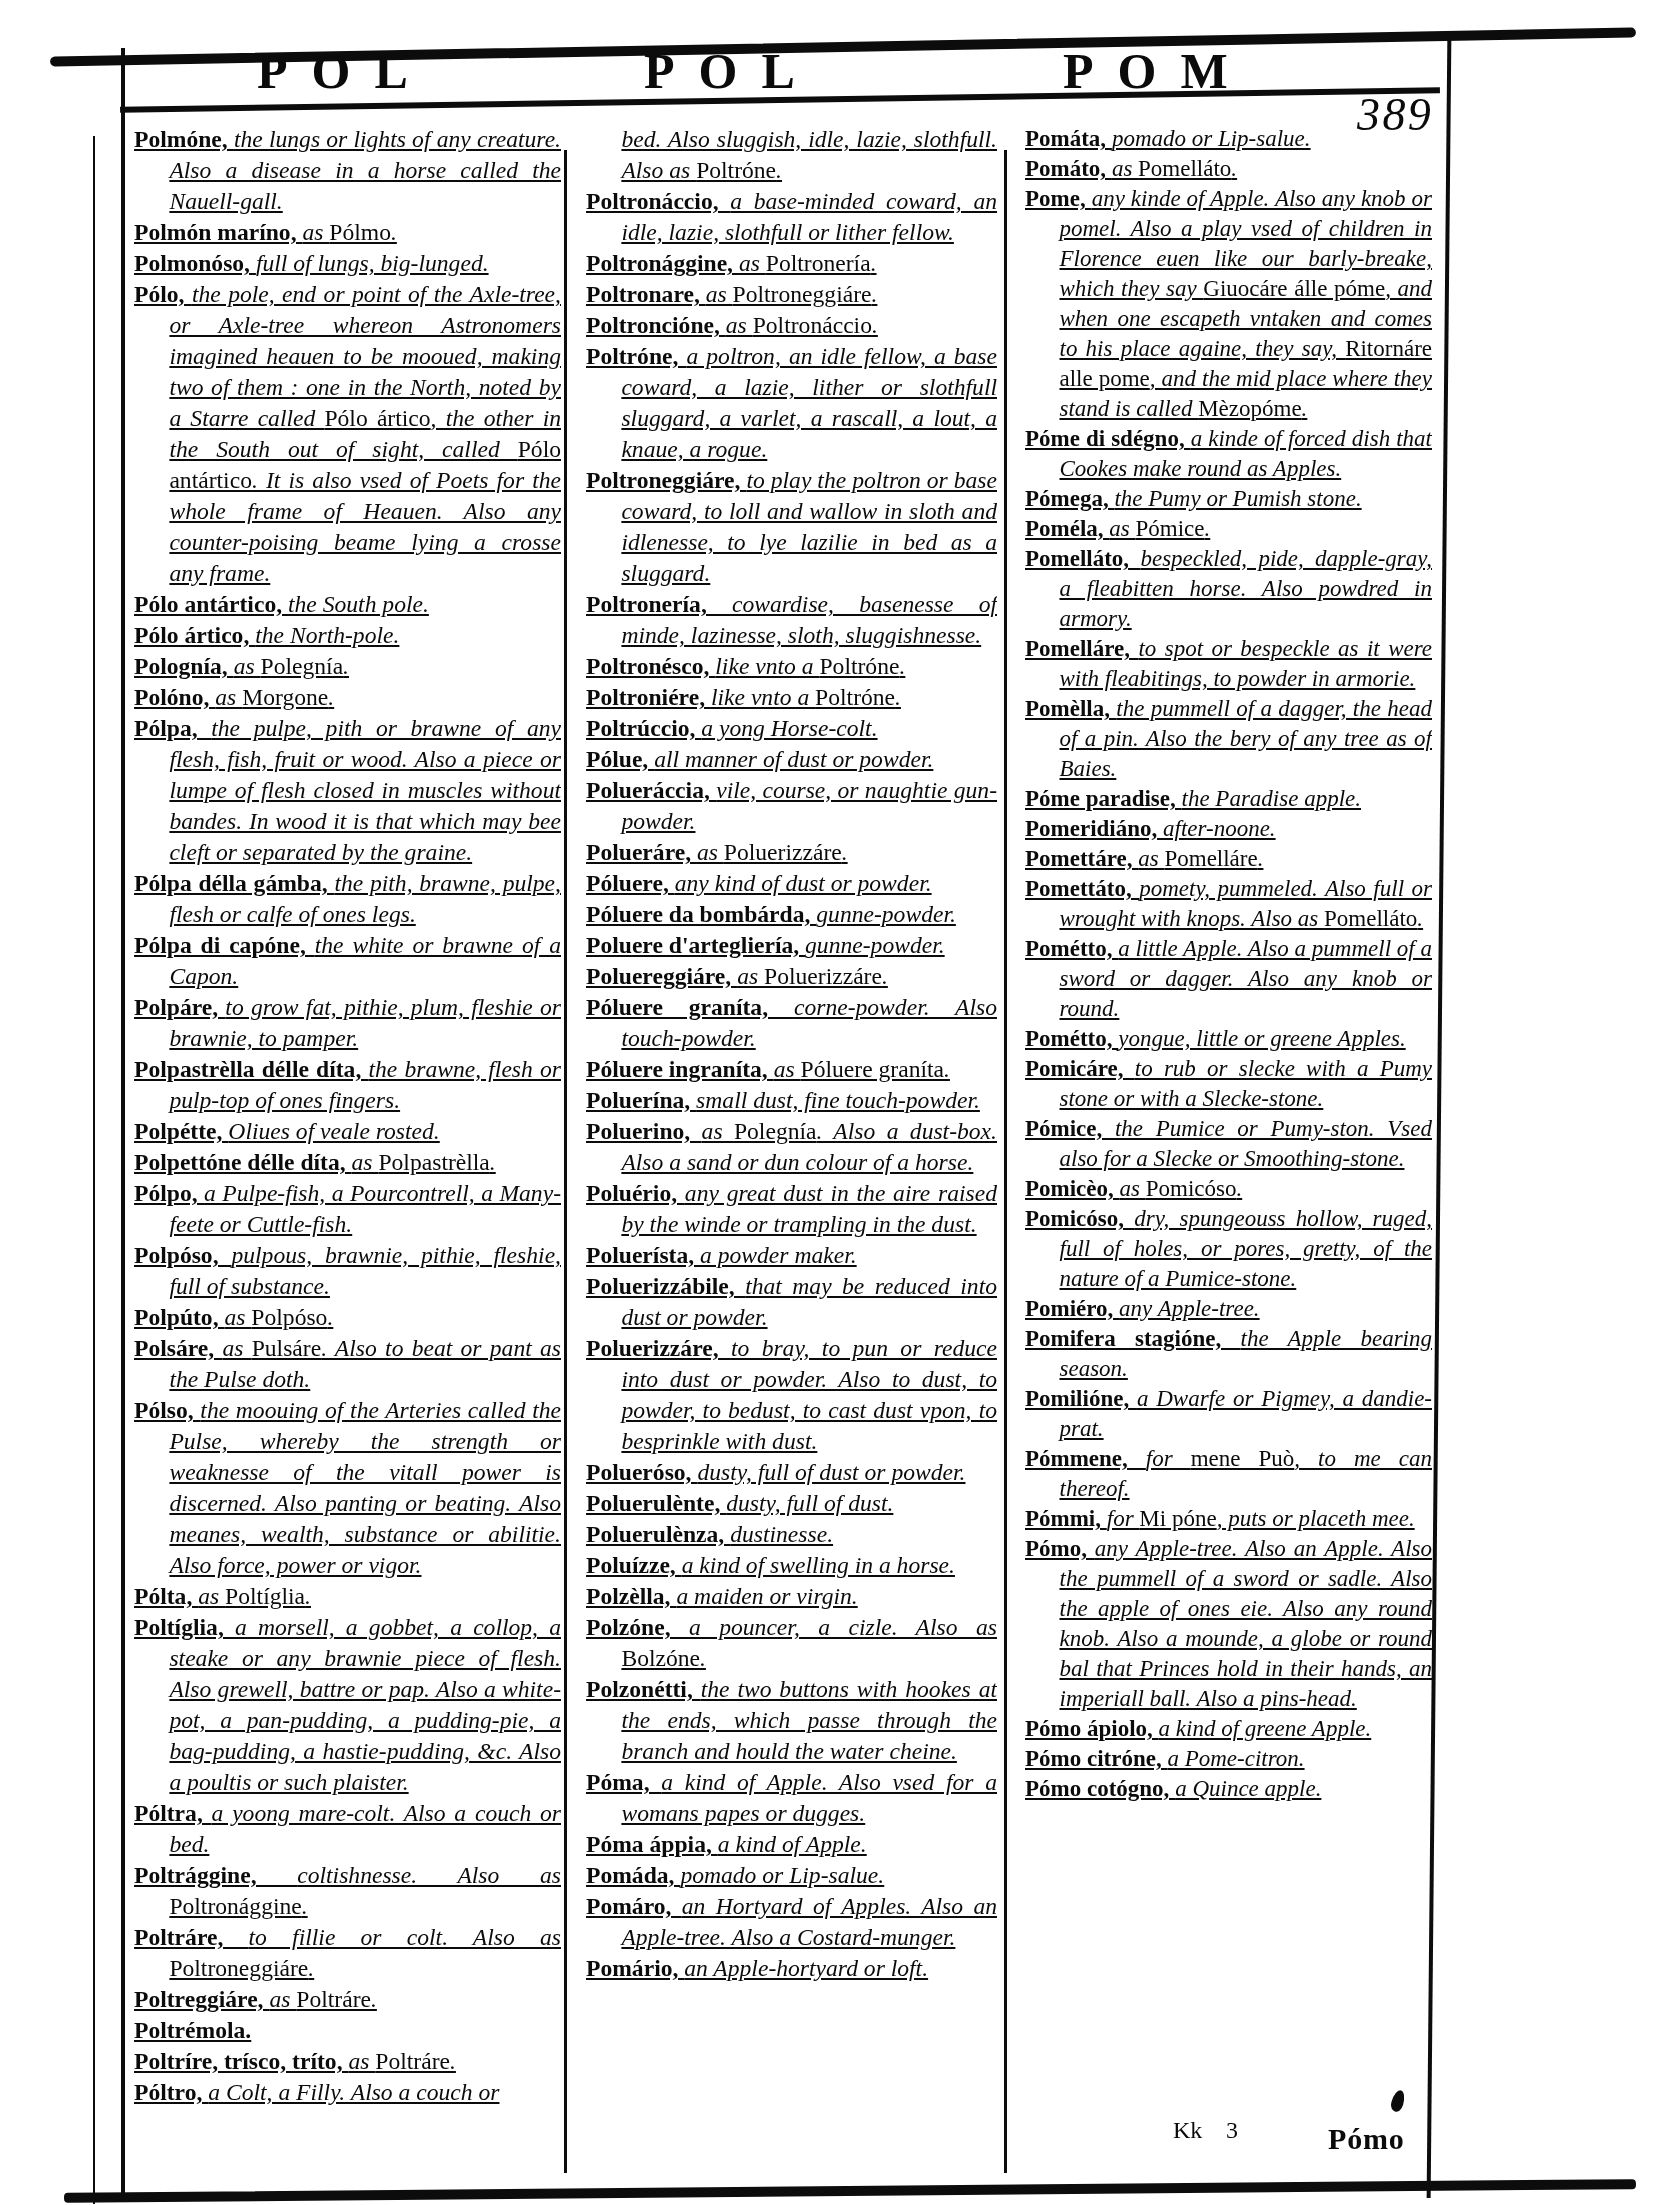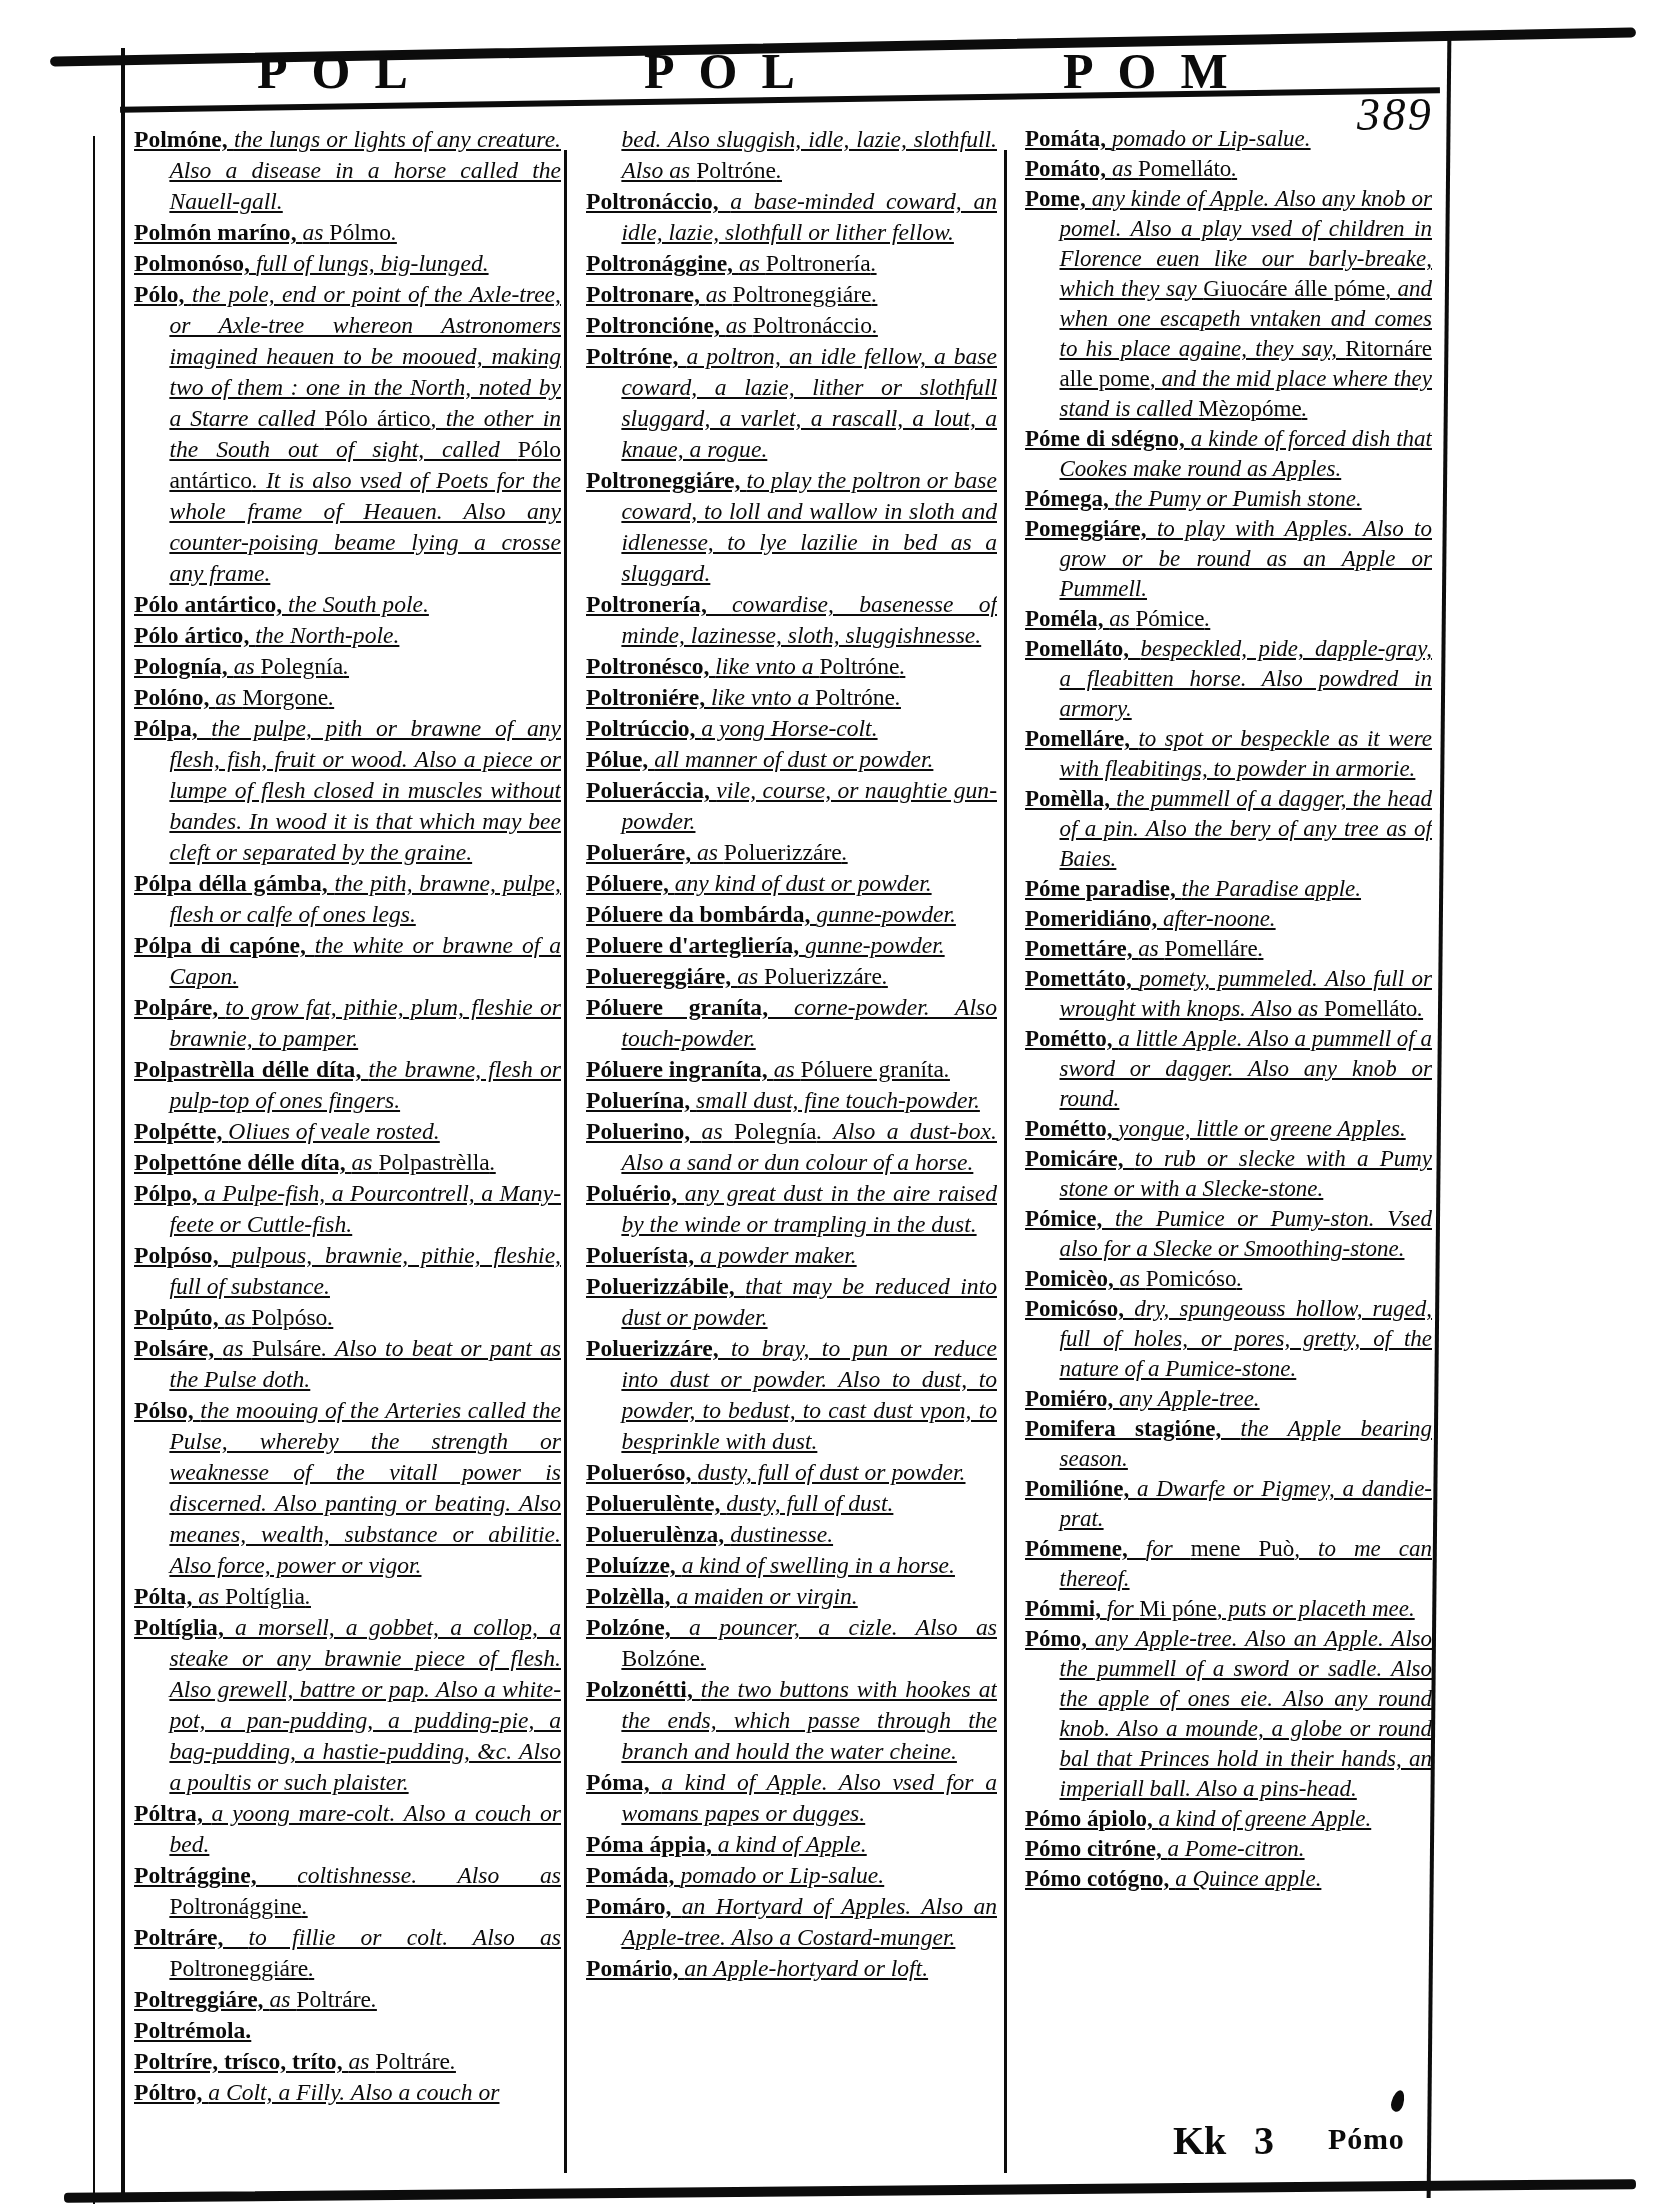--- a/index.html
+++ b/index.html
@@ -44,21 +44,21 @@
   #col-3{left:1025px;width:407px;font-size:23px;line-height:30px;}
 
   .entry{padding-left:1.5em;text-indent:-1.5em;}
   .entry.cont{text-indent:0;}
   .head{font-weight:bold;font-style:normal;}
   .def{font-style:italic;}
   .def .rom{font-style:normal;margin-top:32px;}
 
   #signature{
     position:absolute;top:2117px;left:1173px;
-    font-size:40px;font-weight:bold;word-spacing:17.6px;
+    font-size:24px;font-weight:normal;word-spacing:17.6px;
   }
   #catchword{
     position:absolute;top:2122px;left:1328px;
     font-size:30px;font-weight:bold;letter-spacing:0.8px;
   }
   #ink-mark{
     position:absolute;left:1392px;top:2090px;width:12px;height:21.6px;
     background:#0c0c0c;
     border-radius:50% 50% 50% 50%/62% 62% 38% 38%;
     transform:rotate(16deg);
@@ -151,21 +151,20 @@
     <div class="entry"><span class="head">Pomáda, </span><span class="def"><span>pomado or Lip-salue.</span></span></div>
     <div class="entry"><span class="head">Pomáro, </span><span class="def"><span>an Hortyard of Apples. Also an Apple-tree. Also a Costard-munger.</span></span></div>
     <div class="entry"><span class="head">Pomário, </span><span class="def"><span>an Apple-hortyard or loft.</span></span></div>
   </div>
 <div class="col" id="col-3">
     <div class="entry"><span class="head">Pomáta, </span><span class="def"><span>pomado or Lip-salue.</span></span></div>
     <div class="entry"><span class="head">Pomáto, </span><span class="def"><span>as </span><span class="rom">Pomelláto</span><span>.</span></span></div>
     <div class="entry"><span class="head">Pome, </span><span class="def"><span>any kinde of Apple. Also any knob or pomel. Also a play vsed of children in Florence euen like our barly-breake, which they say </span><span class="rom">Giuocáre álle póme</span><span>, and when one escapeth vntaken and comes to his place againe, they say, </span><span class="rom">Ritornáre alle pome</span><span>, and the mid place where they stand is called </span><span class="rom">Mèzopóme</span><span>.</span></span></div>
     <div class="entry"><span class="head">Póme di sdégno, </span><span class="def"><span>a kinde of forced dish that Cookes make round as Apples.</span></span></div>
     <div class="entry"><span class="head">Pómega, </span><span class="def"><span>the Pumy or Pumish stone.</span></span></div>
-    <div class="entry"><span class="head">Pomeggiáre, </span><span class="def"><span>to play with Apples. Also to grow or be round as an Apple or Pummell.</span></span></div>
     <div class="entry"><span class="head">Poméla, </span><span class="def"><span>as </span><span class="rom">Pómice</span><span>.</span></span></div>
     <div class="entry"><span class="head">Pomelláto, </span><span class="def"><span>bespeckled, pide, dapple-gray, a fleabitten horse. Also powdred in armory.</span></span></div>
     <div class="entry"><span class="head">Pomelláre, </span><span class="def"><span>to spot or bespeckle as it were with fleabitings, to powder in armorie.</span></span></div>
     <div class="entry"><span class="head">Pomèlla, </span><span class="def"><span>the pummell of a dagger, the head of a pin. Also the bery of any tree as of Baies.</span></span></div>
     <div class="entry"><span class="head">Póme paradise, </span><span class="def"><span>the Paradise apple.</span></span></div>
     <div class="entry"><span class="head">Pomeridiáno, </span><span class="def"><span>after-noone.</span></span></div>
     <div class="entry"><span class="head">Pomettáre, </span><span class="def"><span>as </span><span class="rom">Pomelláre</span><span>.</span></span></div>
     <div class="entry"><span class="head">Pomettáto, </span><span class="def"><span>pomety, pummeled. Also full or wrought with knops. Also as </span><span class="rom">Pomelláto</span><span>.</span></span></div>
     <div class="entry"><span class="head">Pométto, </span><span class="def"><span>a little Apple. Also a pummell of a sword or dagger. Also any knob or round.</span></span></div>
     <div class="entry"><span class="head">Pométto, </span><span class="def"><span>yongue, little or greene Apples.</span></span></div>

